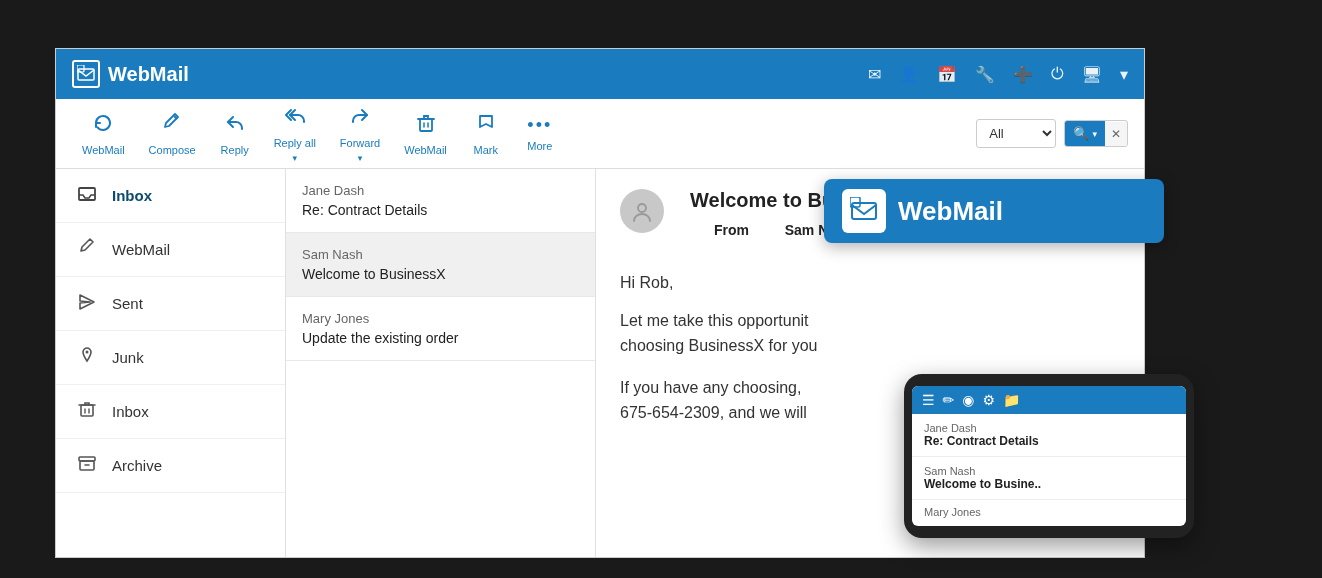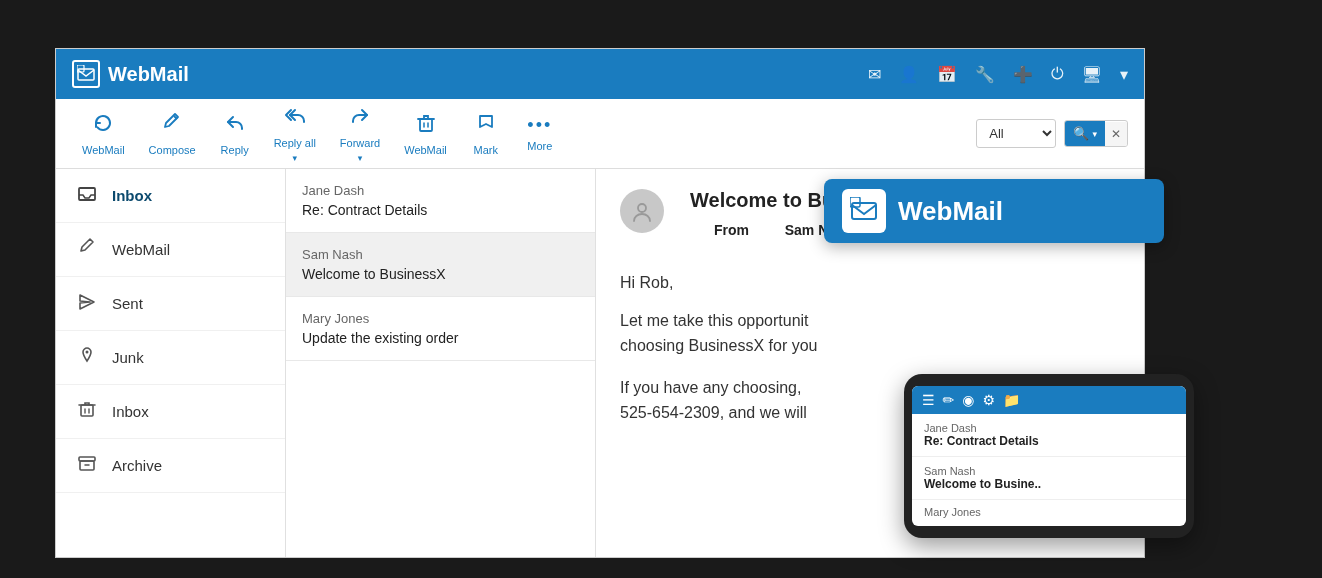--- a/index.html
+++ b/index.html
@@ -496,21 +496,21 @@
             <span>From</span>&nbsp;&nbsp;
             <span style="font-weight:bold;color:#222">Sam Nash</span>
           </div>
         </div>
       </div>
       <div class="email-view-body">
         <p style="margin-bottom:12px">Hi Rob,</p>
         <p>Let me take this opportunit</p>
         <p style="margin-bottom:16px">choosing BusinessX for you</p>
         <p>If you have any choosing,</p>
-        <p>525-654-2309, and we will</p>
+        <p>675-654-2309, and we will</p>
       </div>
     </div>
 
   </div>
 
   <div class="promo-overlay">
     <div class="promo-badge">
       <div class="promo-logo-icon">
         <svg width="28" height="28" viewBox="0 0 28 28" fill="none">
           <rect x="2" y="6" width="24" height="16" rx="2" stroke="#1a7cbf" stroke-width="2" fill="none"></rect>

